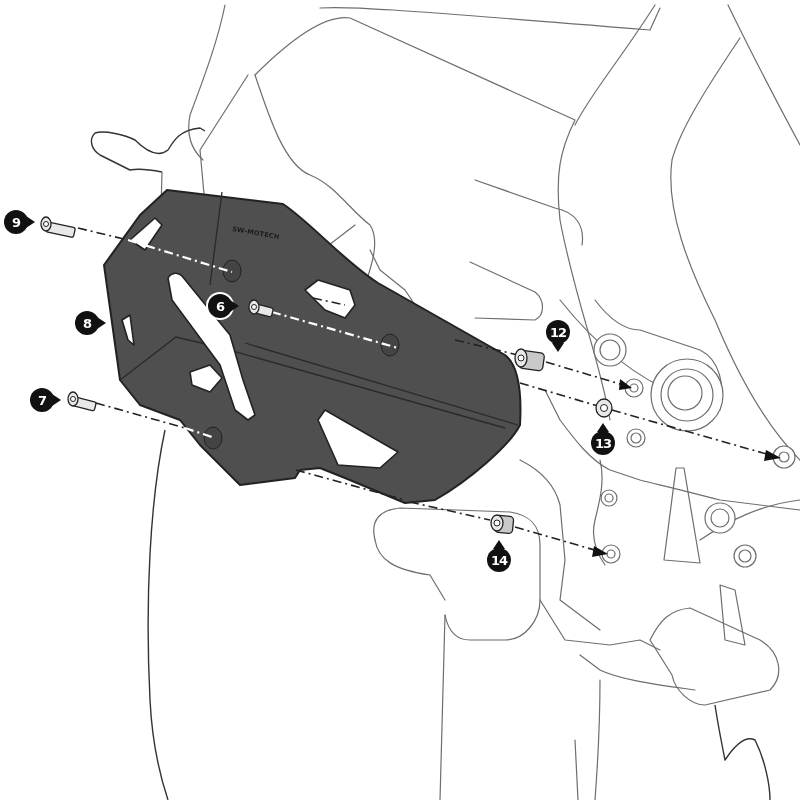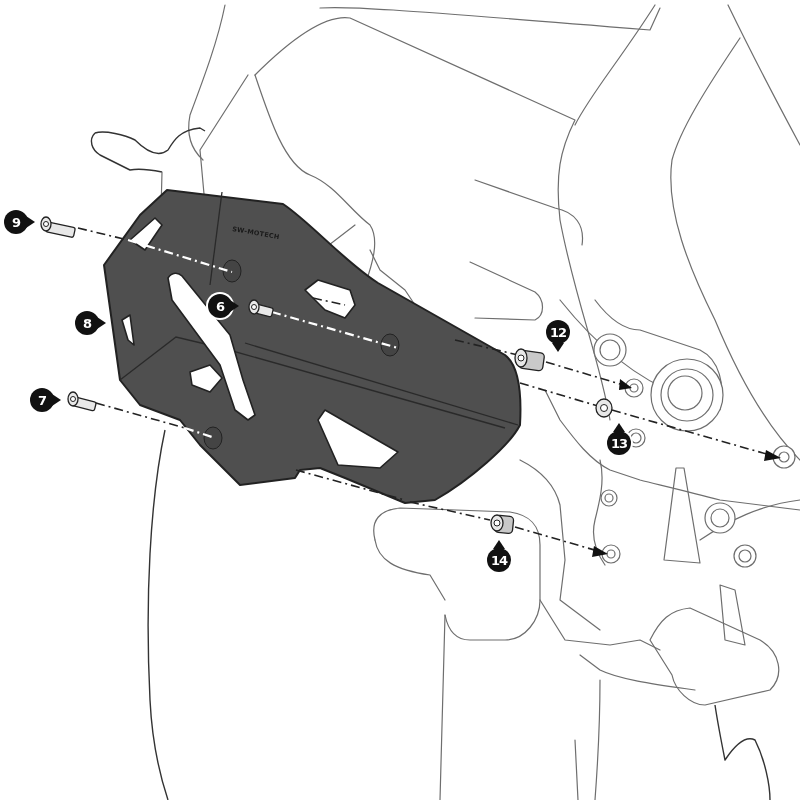--- a/index.html
+++ b/index.html
@@ -176,15 +176,15 @@
 </svg>
 
 <div class="brand">SW-MOTECH</div>
 
 
 <div class="badge ptr-right" style="left:75px; top:311px;">8</div>
 <div class="badge ptr-right" style="left:4px; top:210px;">9</div>
 <div class="badge ptr-right" style="left:208px; top:294px;">6</div>
 <div class="badge ptr-right" style="left:30px; top:388px;">7</div>
 <div class="badge ptr-down" style="left:522px; top:320px;margin-left:24px;">12</div>
-<div class="badge ptr-up" style="left:591px; top:431px;margin-left:16px;">13</div>
+<div class="badge ptr-up" style="left:591px; top:431px;">13</div>
 <div class="badge ptr-up" style="left:487px; top:548px;text-align:right;">14</div>
 </div>
 
 </body></html>

